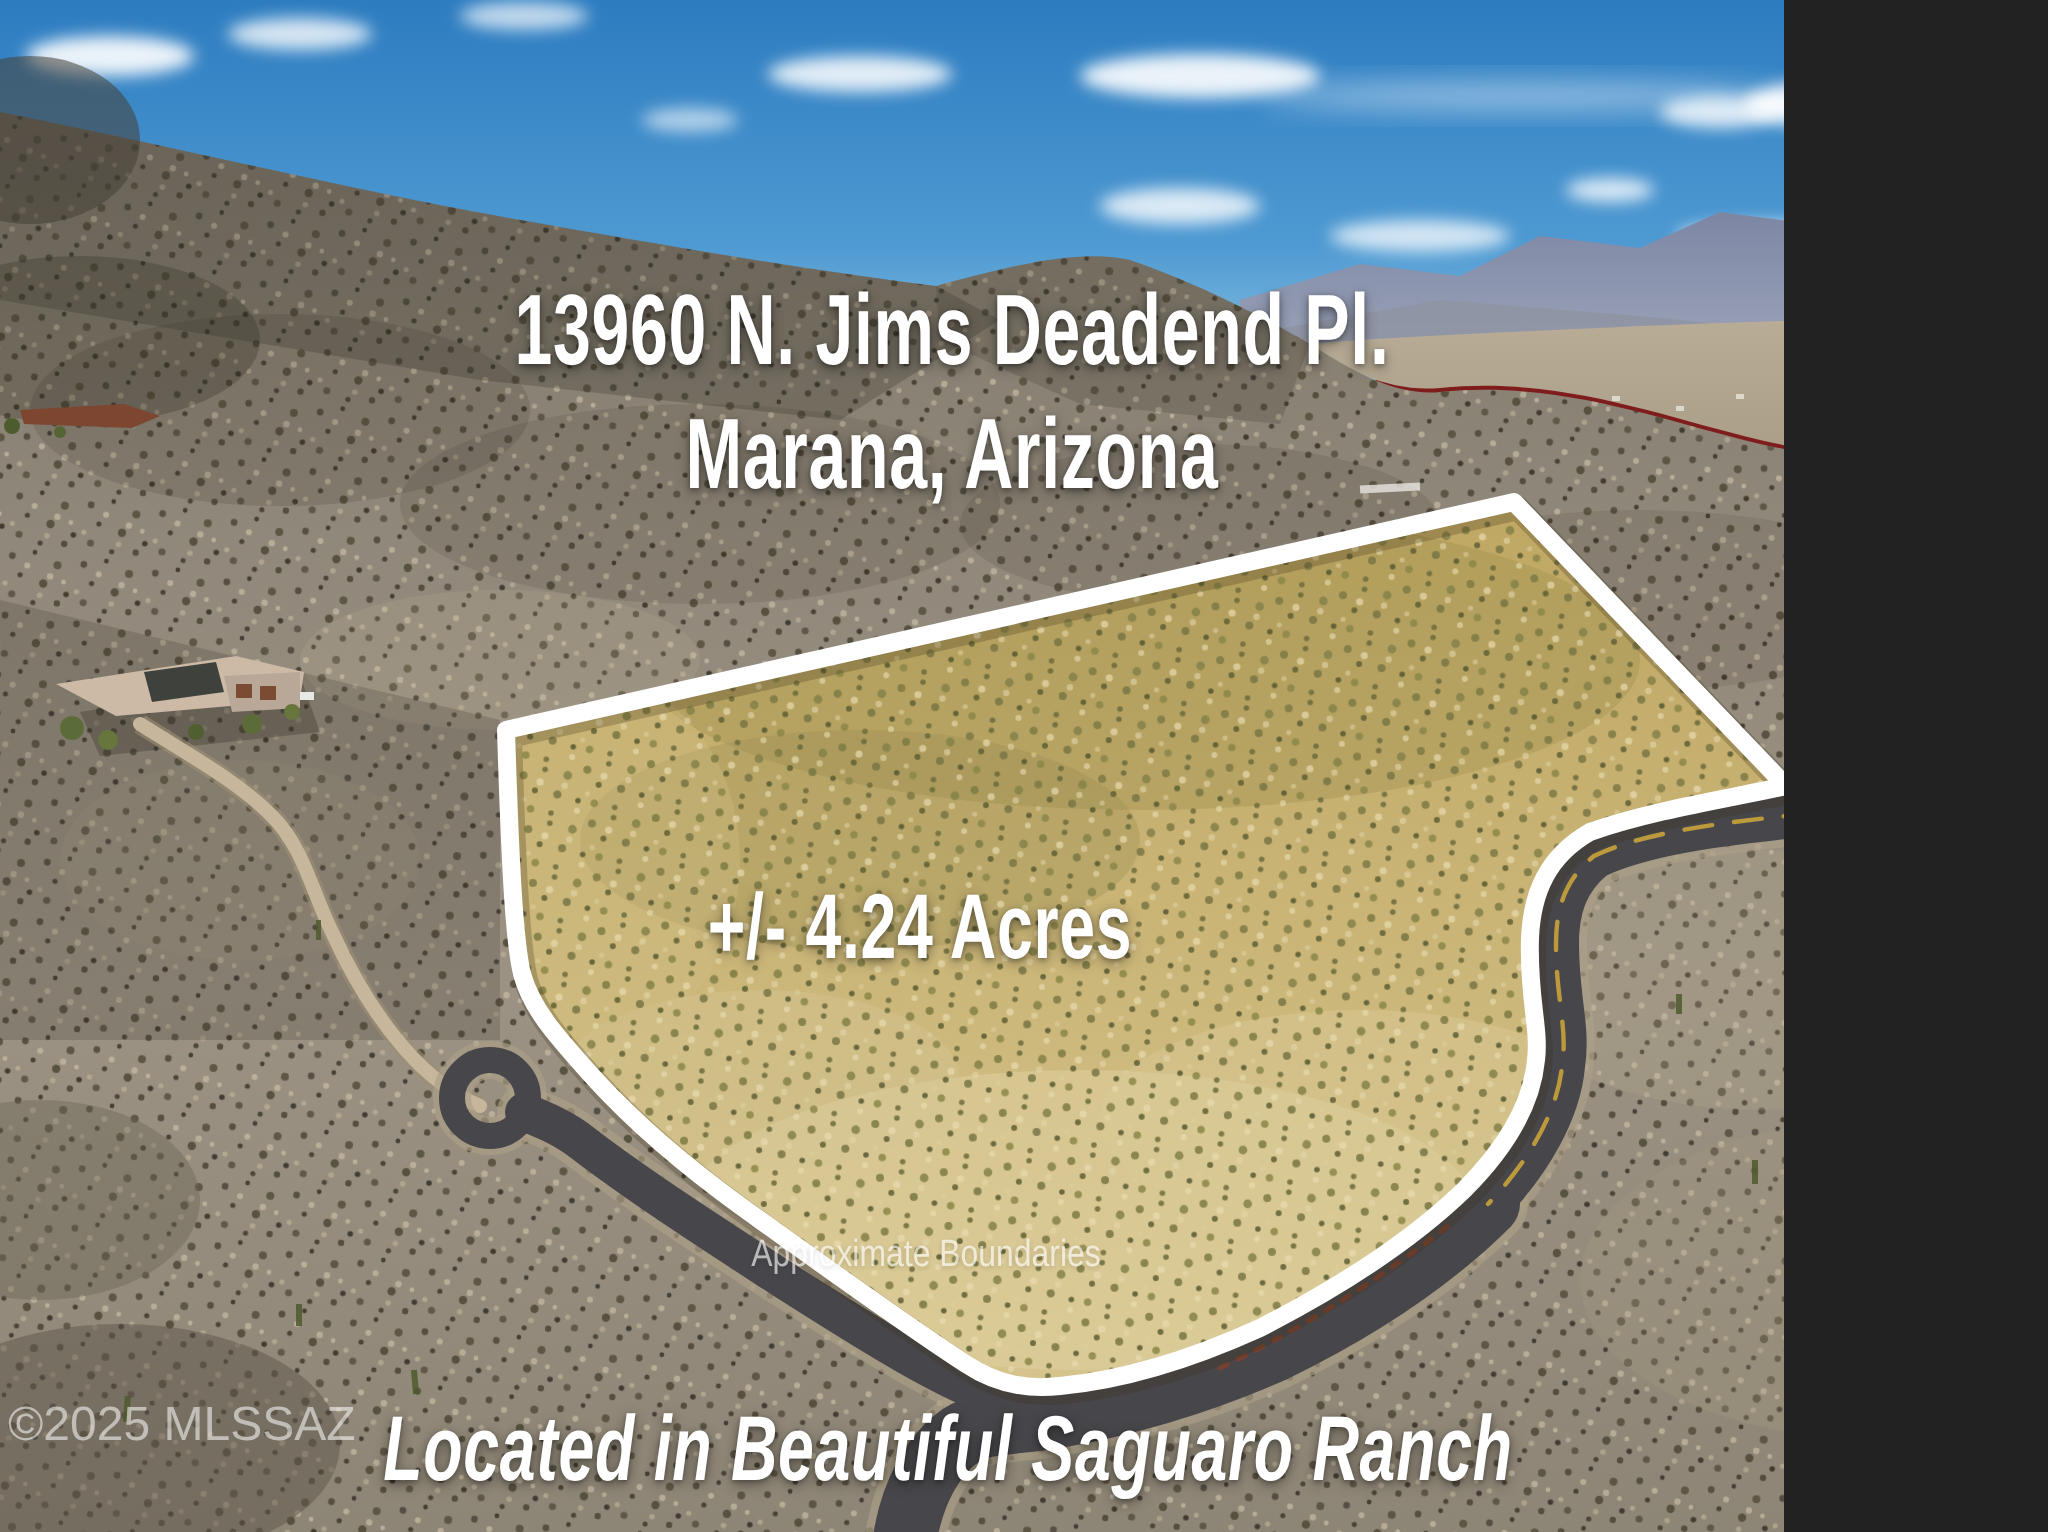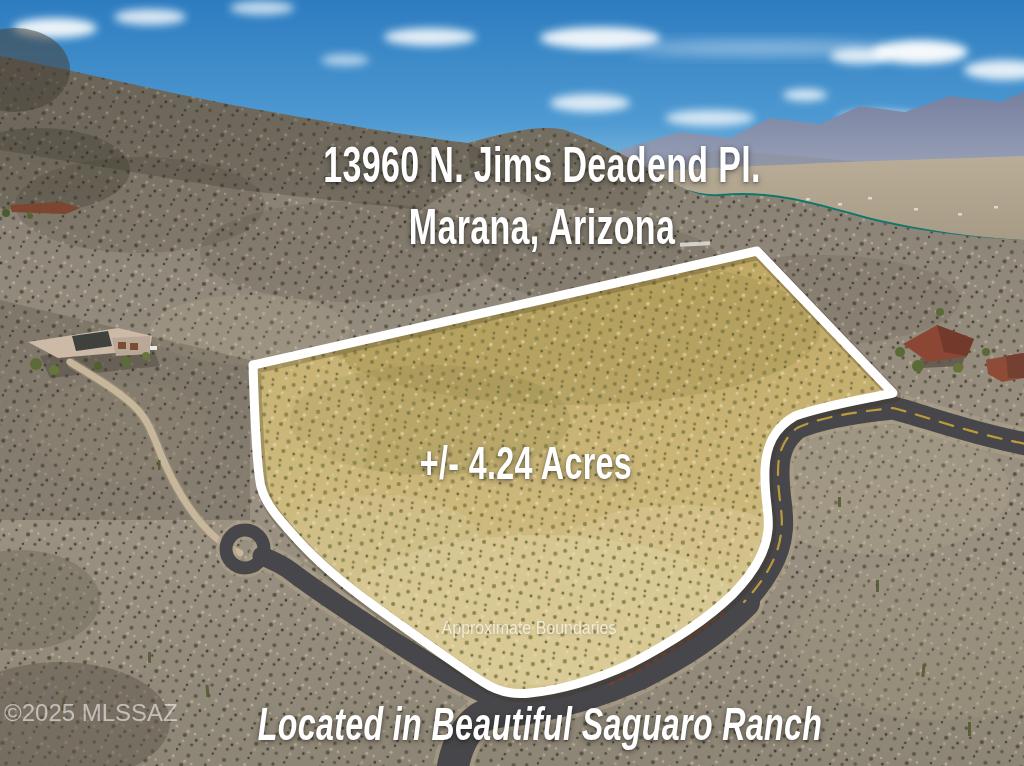--- a/index.html
+++ b/index.html
@@ -1,18 +1,18 @@
 <!DOCTYPE html>
 <html><head>
 <meta charset="utf-8">
 <style>
   html,body{margin:0;padding:0;background:#222;}
   .stage{
-    position:relative;width:1024px;height:766px;overflow:hidden;
-    font-family:"Liberation Sans",sans-serif;background:#0f766e;
+    position:relative;width:892px;height:766px;overflow:hidden;
+    font-family:"Liberation Sans",sans-serif;background:#7f1d1d;
   }
   .stage svg{position:absolute;left:0;top:0;display:block;}
   .txt{
     position:absolute;color:#fff;white-space:nowrap;text-align:center;
     transform-origin:center;font-weight:700;
     text-shadow:0 2px 8px rgba(0,0,0,.38),0 1px 3px rgba(0,0,0,.30);
   }
   .t-title{
     top:134px;left:calc(50% + 30px);font-size:50px;line-height:62px;
     transform:translateX(-50%) scaleX(.68);letter-spacing:.5px;

